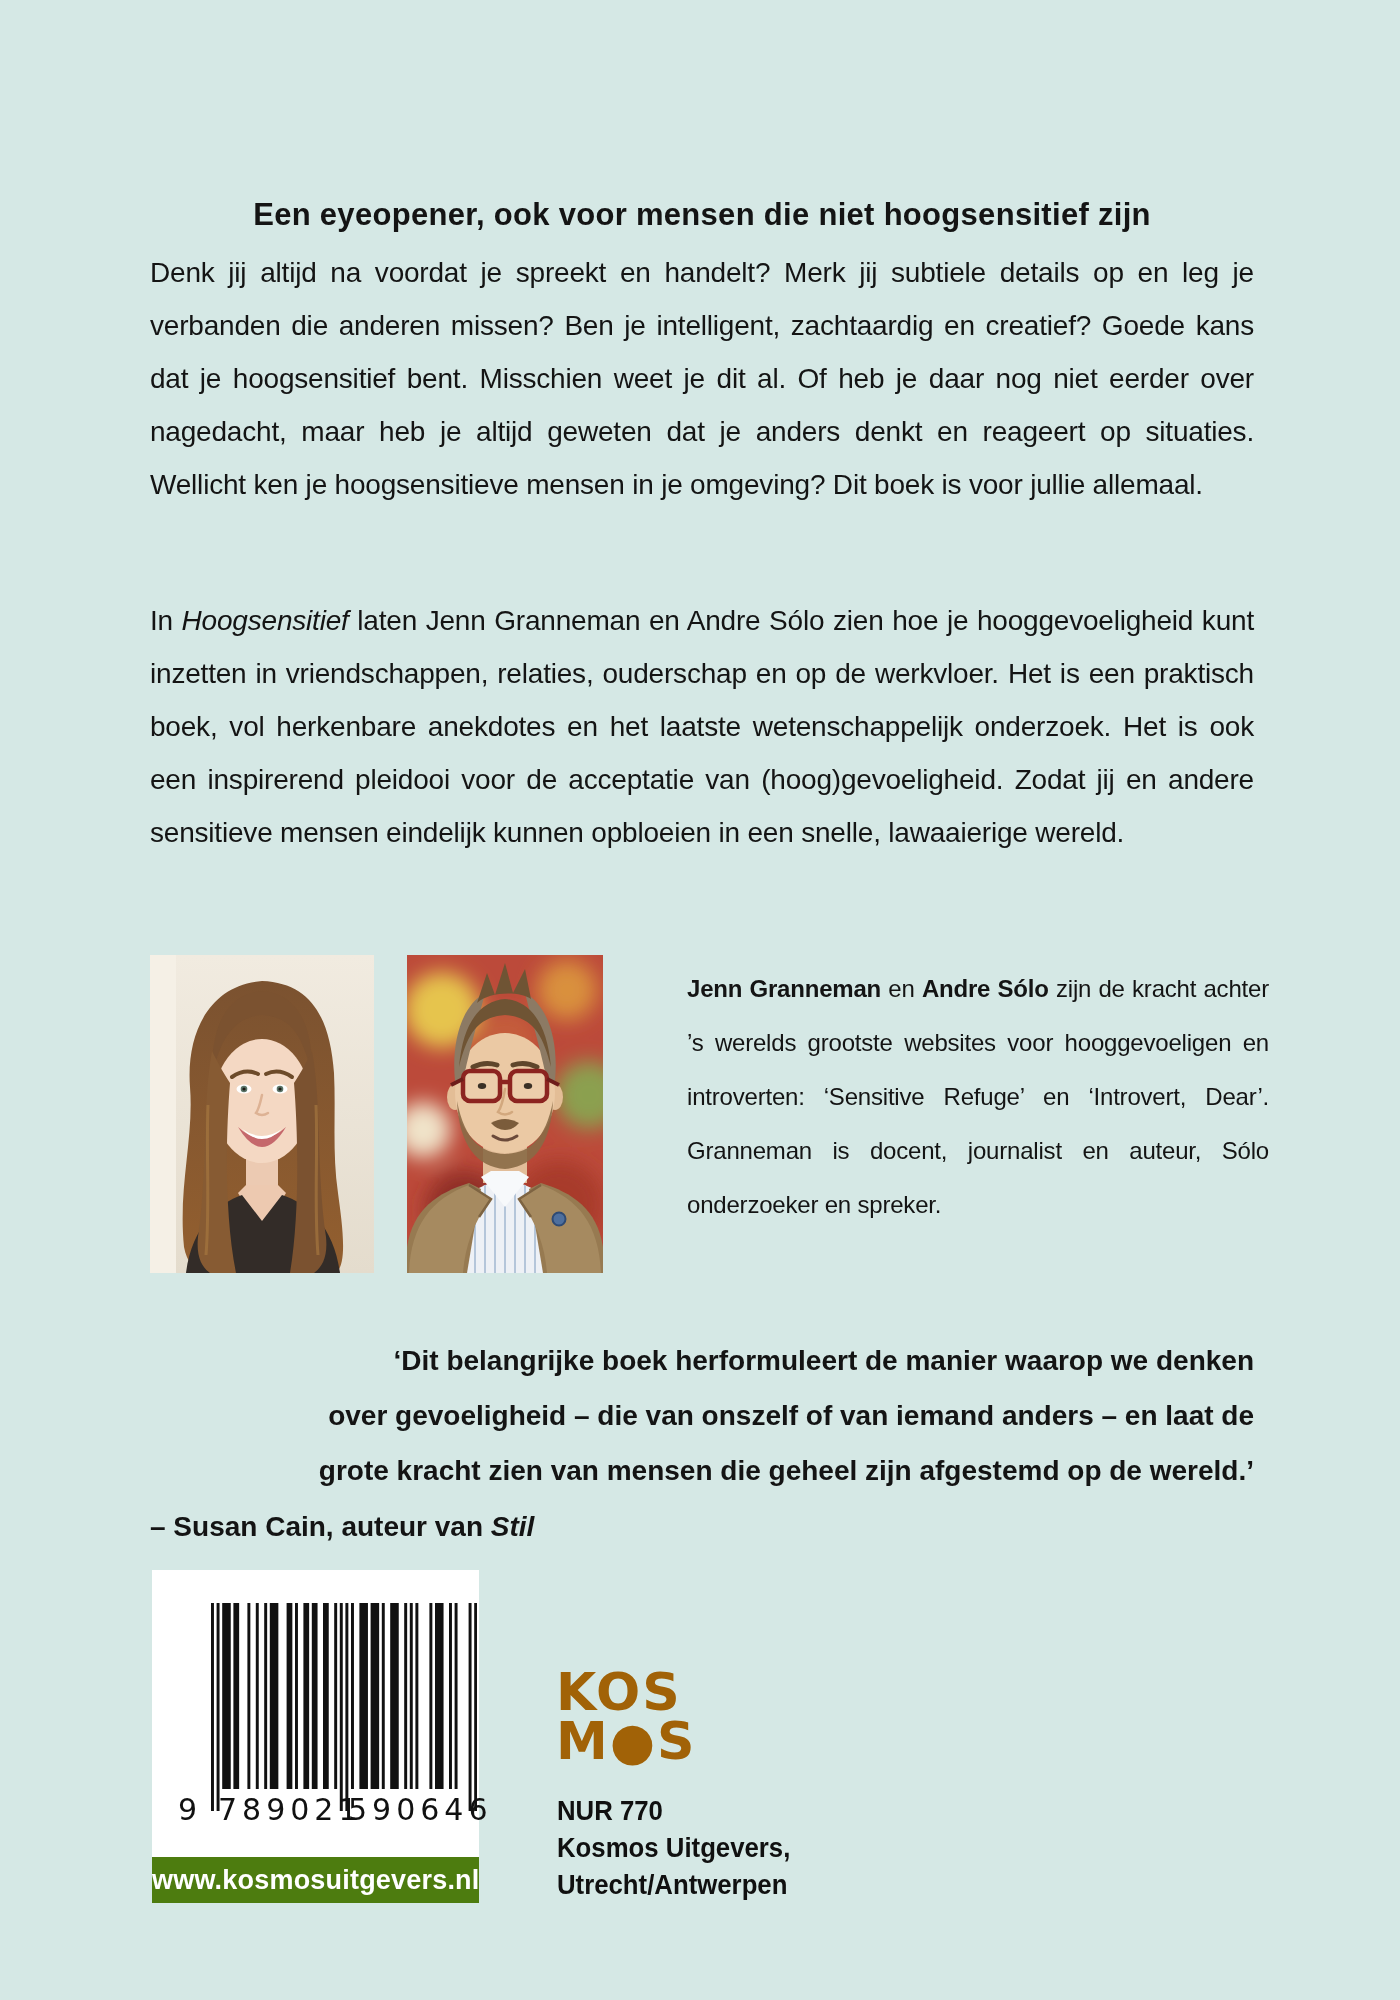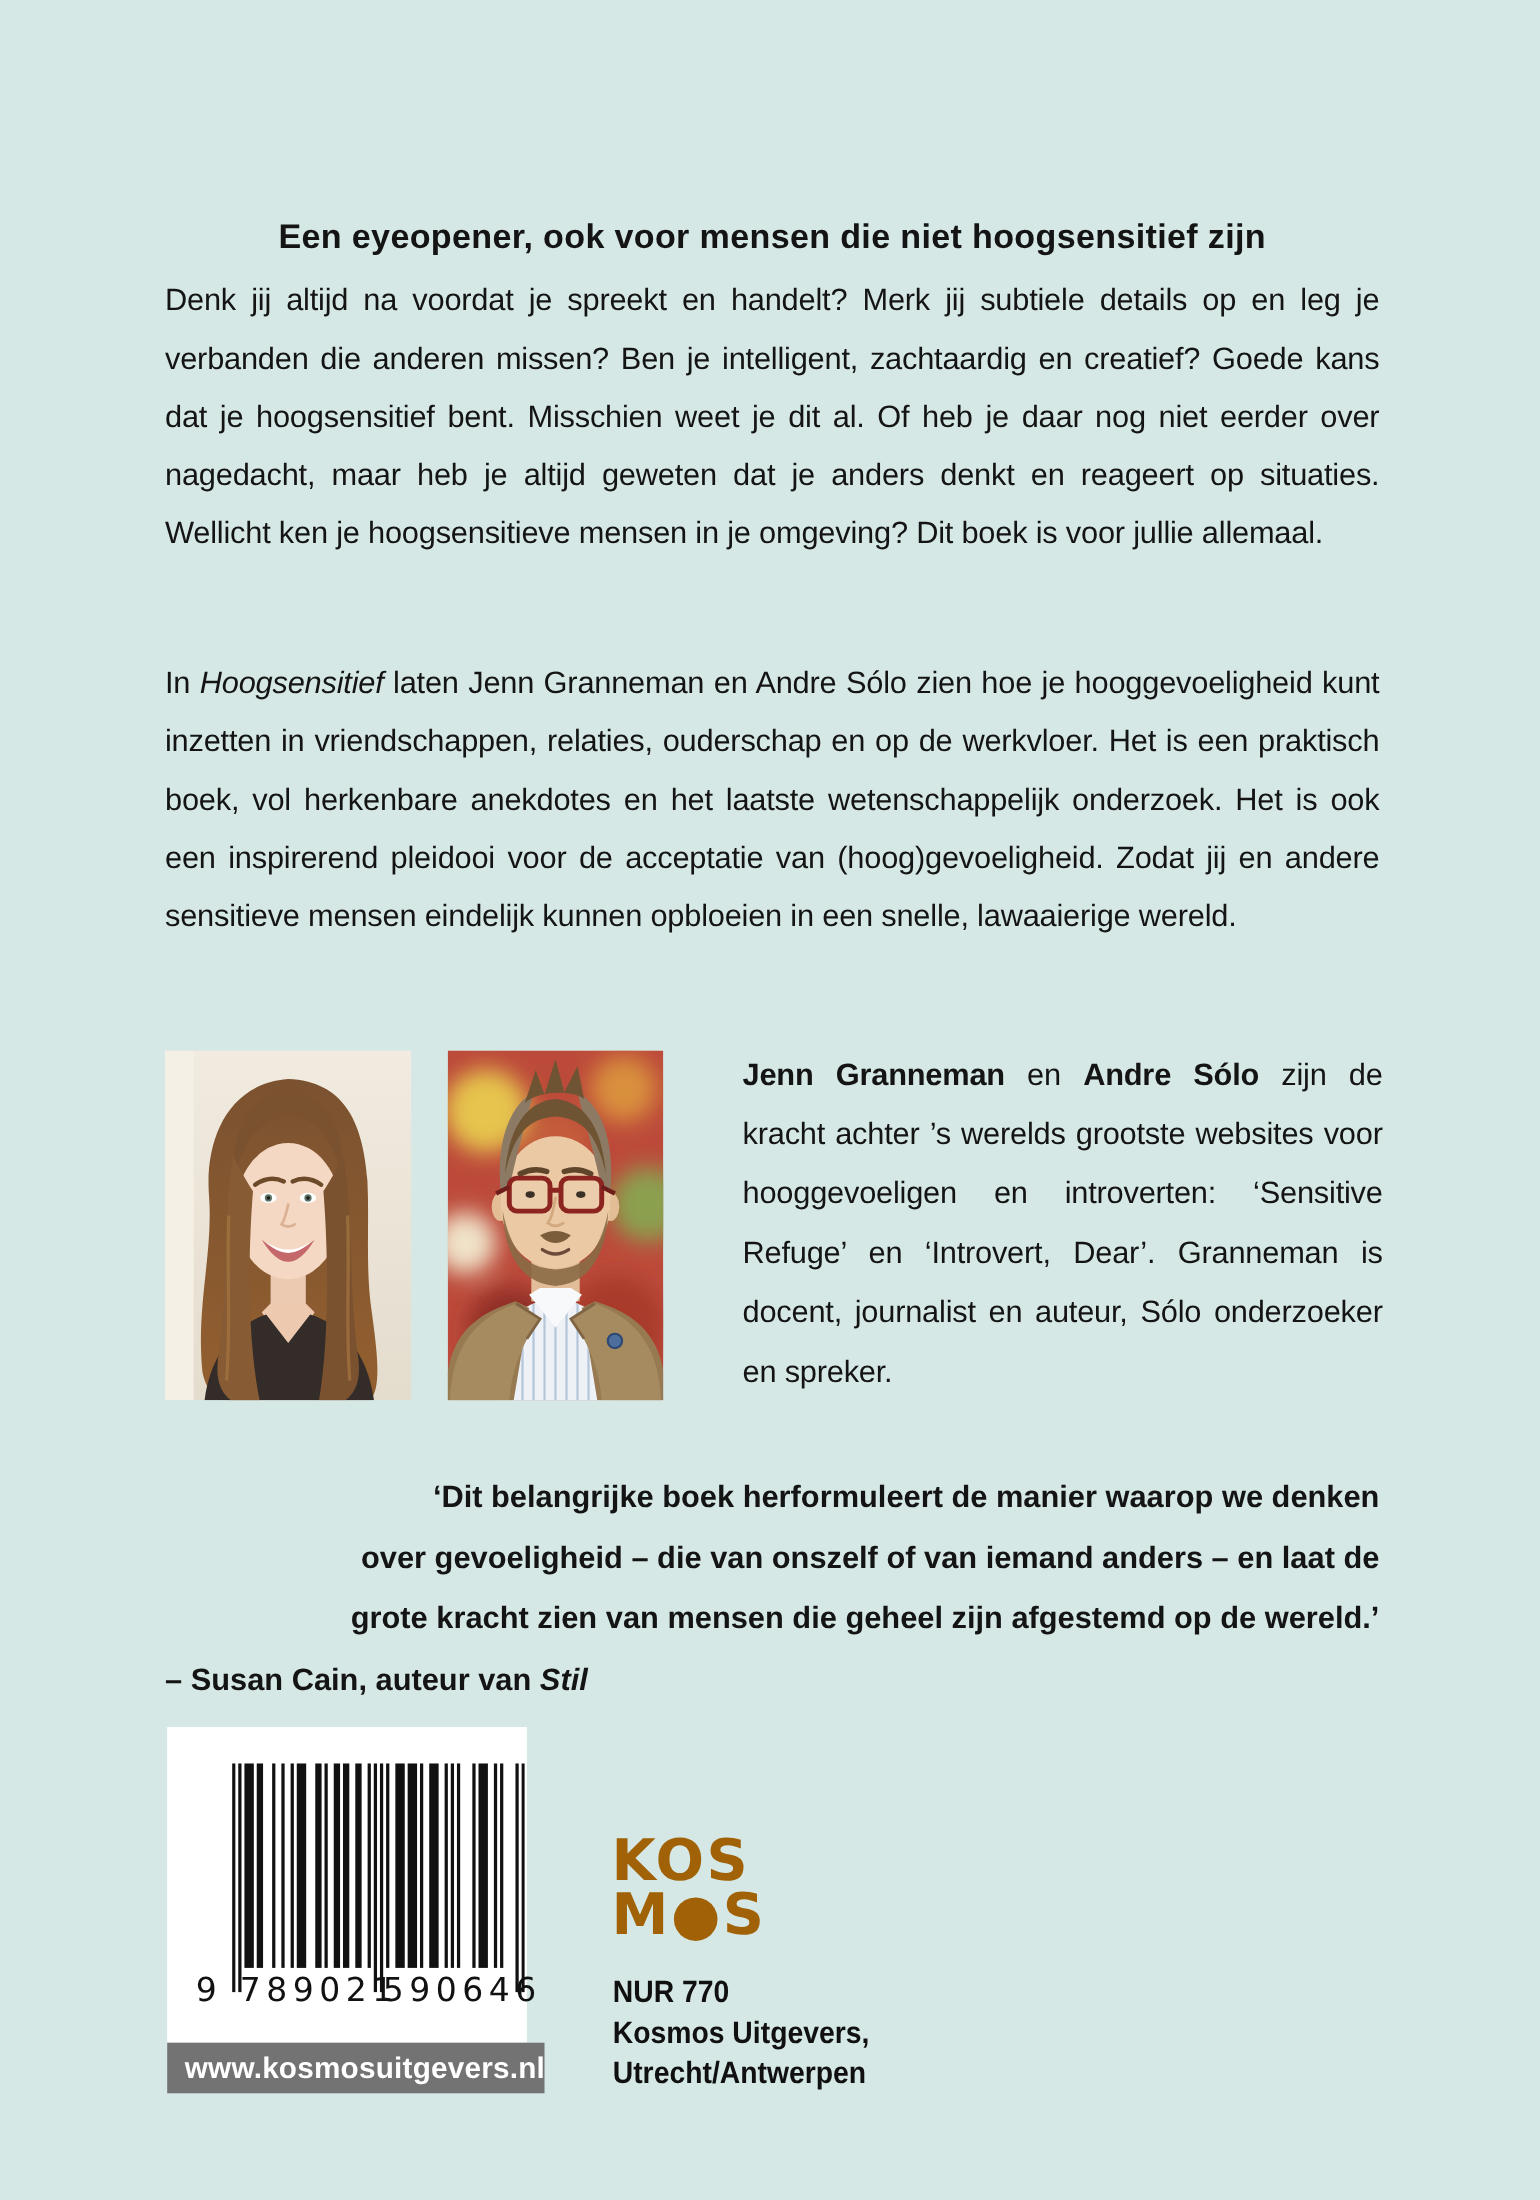--- a/index.html
+++ b/index.html
@@ -23,22 +23,22 @@
   }
   .para1 { top: 246px; }
   .para2 { top: 594px; }
 
   .photo { position: absolute; top: 955px; display: block; }
   .photo-jenn  { left: 150px; }
   .photo-andre { left: 407px; }
 
   .bio {
     position: absolute; left: 675px; width: 582px; top: 950px;
-    font-size: 28px; line-height: 54px; letter-spacing: -0.2px;
-    text-align: justify; margin: 0;
+    font-size: 24px; line-height: 54px; letter-spacing: -0.2px;
+    text-align: justify; margin: 12px;
   }
 
   .quote {
     position: absolute; left: 150px; width: 1104px; top: 1333px;
     text-align: right; font-size: 28px; font-weight: 700; line-height: 55px;
     white-space: pre-line; margin: 0;
   }
   .attribution {
     position: absolute; left: 150px; width: 1104px; top: 1499px;
     text-align: left; font-size: 28px; font-weight: 700; line-height: 55px; margin: 0;
@@ -52,24 +52,23 @@
   .barcode-digits span {
     position: absolute; top: 222px;
     font-family: "DejaVu Sans", sans-serif; font-size: 30px; color: #111;
   }
   .digit-lead { left: 26px; }
   .digit-g1 { left: 66px;  width: 118px; text-align: center; letter-spacing: 5px; }
   .digit-g2 { left: 196px; width: 118px; letter-spacing: 5px; }
 
   .site-bar {
     position: absolute; left: 152px; top: 1857px; width: 327px; height: 46px;
-    background: #737373; color: #ffffff;
+    background: #4d7c0f; color: #ffffff;
     font-size: 27px; font-weight: 700; line-height: 46px; text-align: right;
     letter-spacing: 0.2px;
-    padding-left: 16px;
   }
 
   .kosmos-logo {
     position: absolute; left: 556px; top: 1668px;
     font-family: "DejaVu Sans", sans-serif; font-weight: 700;
     font-size: 52px; line-height: 49px; letter-spacing: 2px; color: #a16207;
   }
   .imprint {
     position: absolute; left: 557px; top: 1792px;
     font-weight: 700; font-size: 28px; line-height: 37px; color: #101010;

